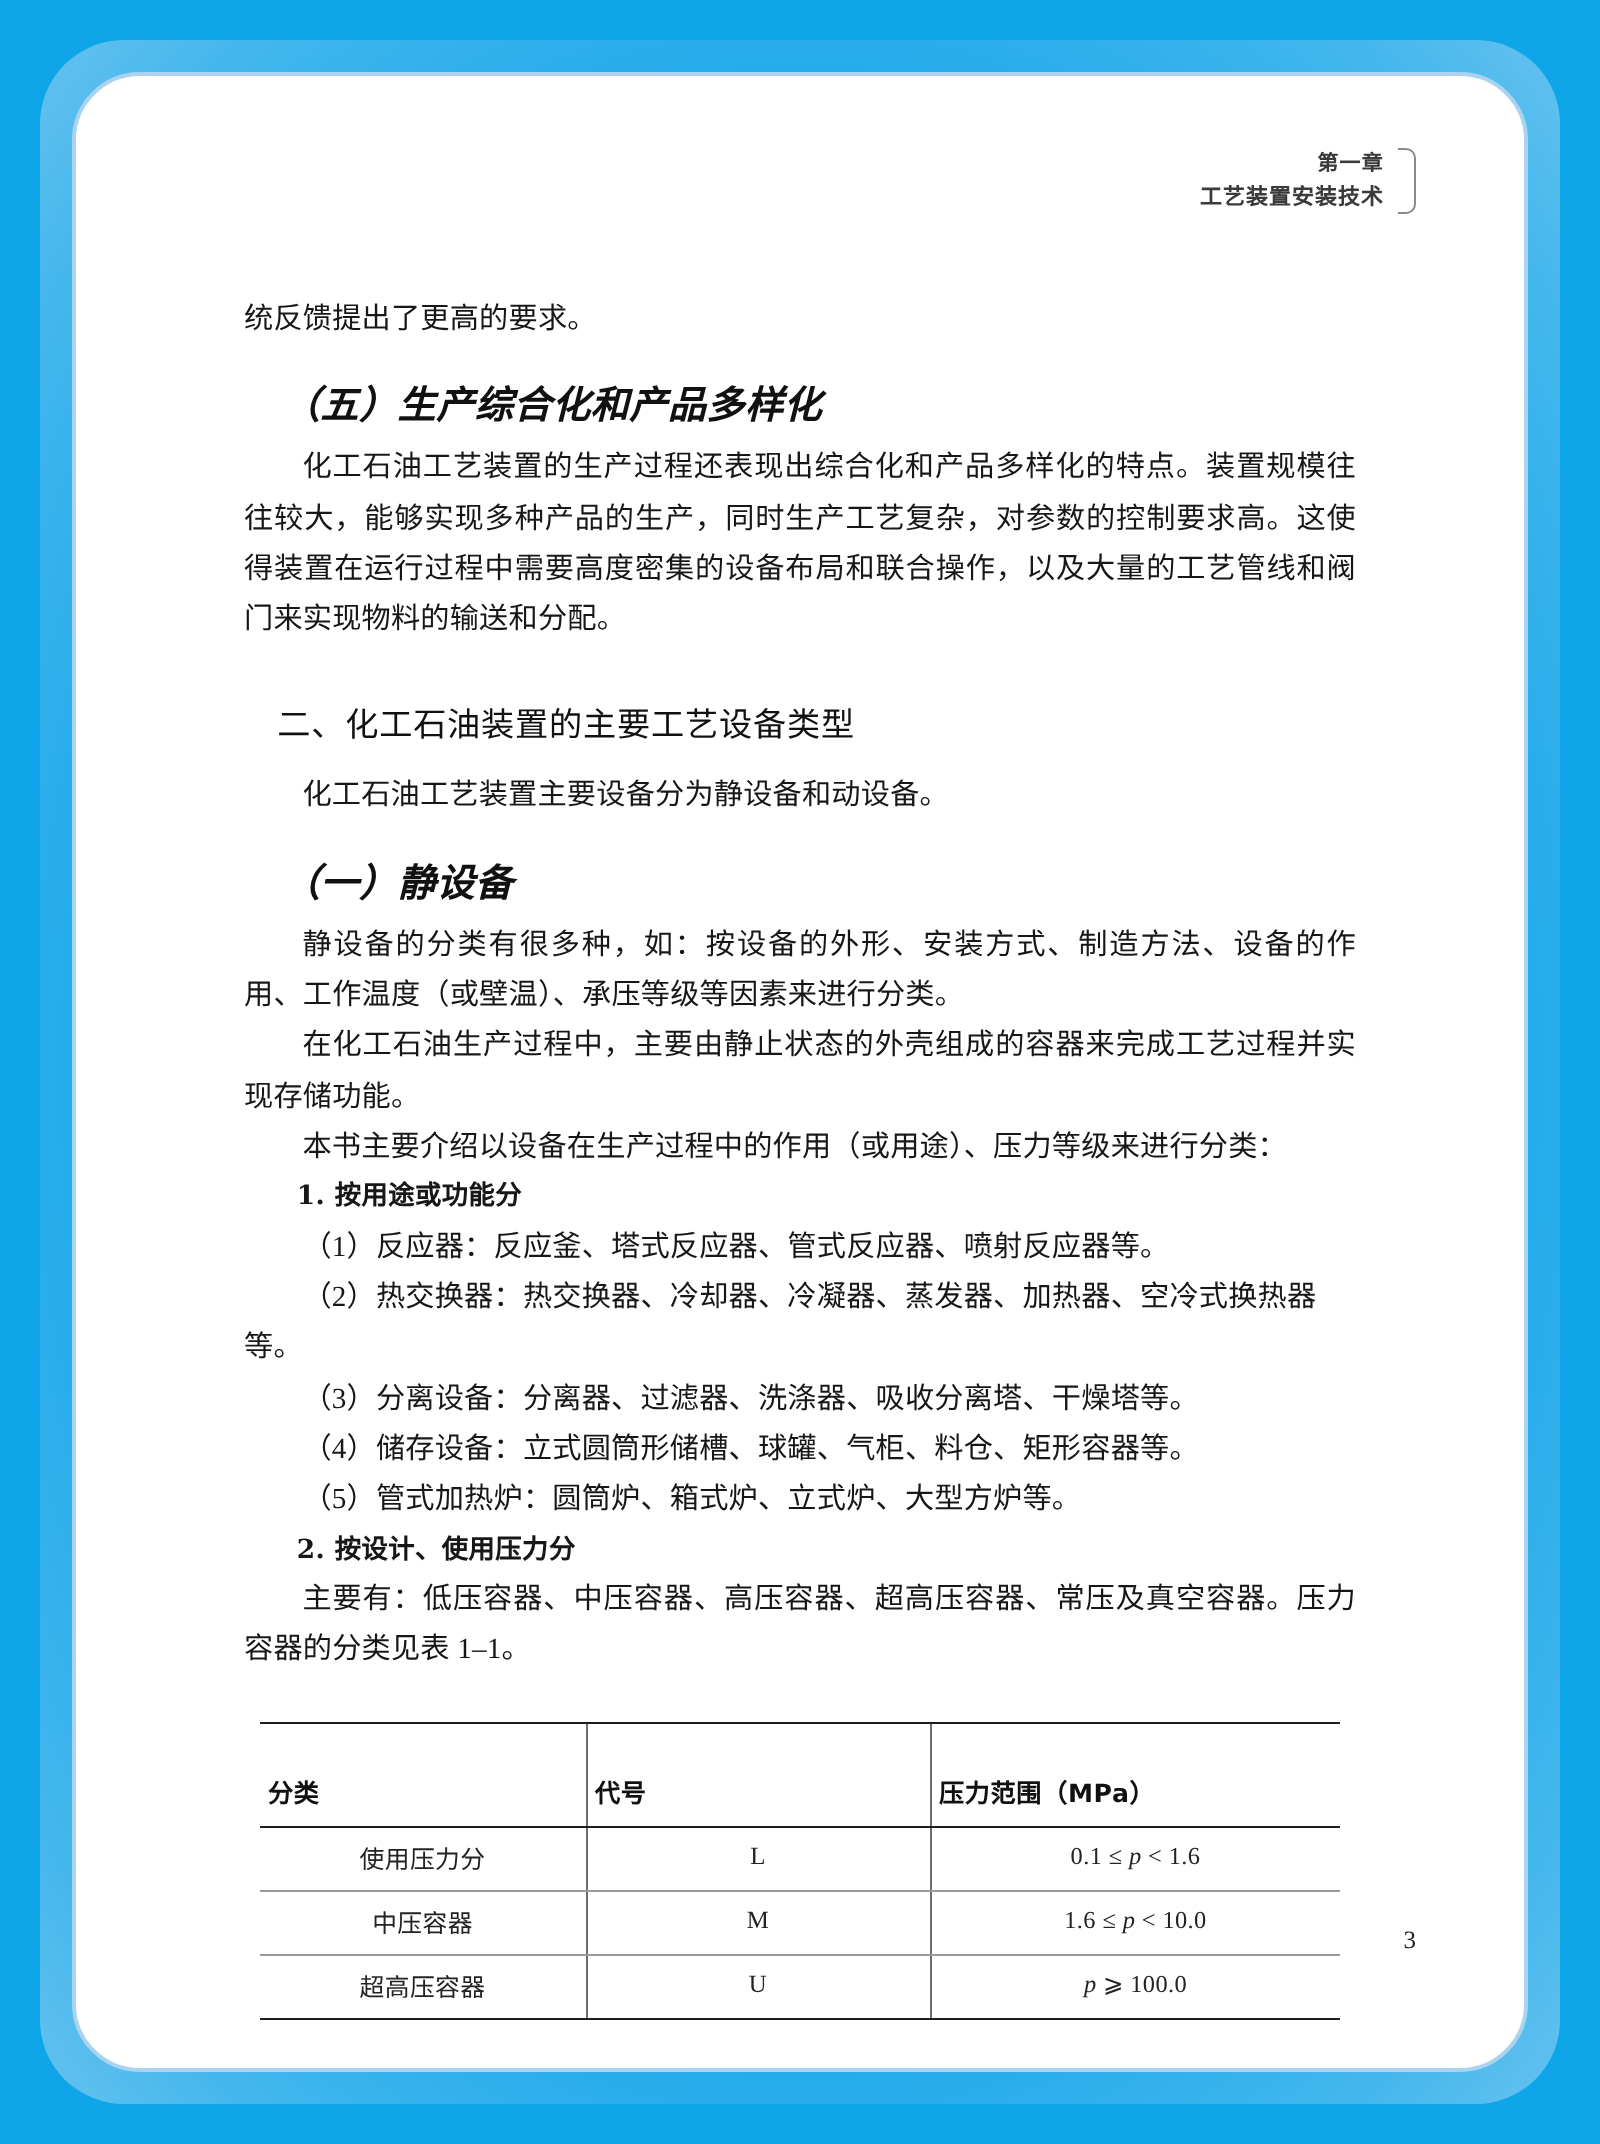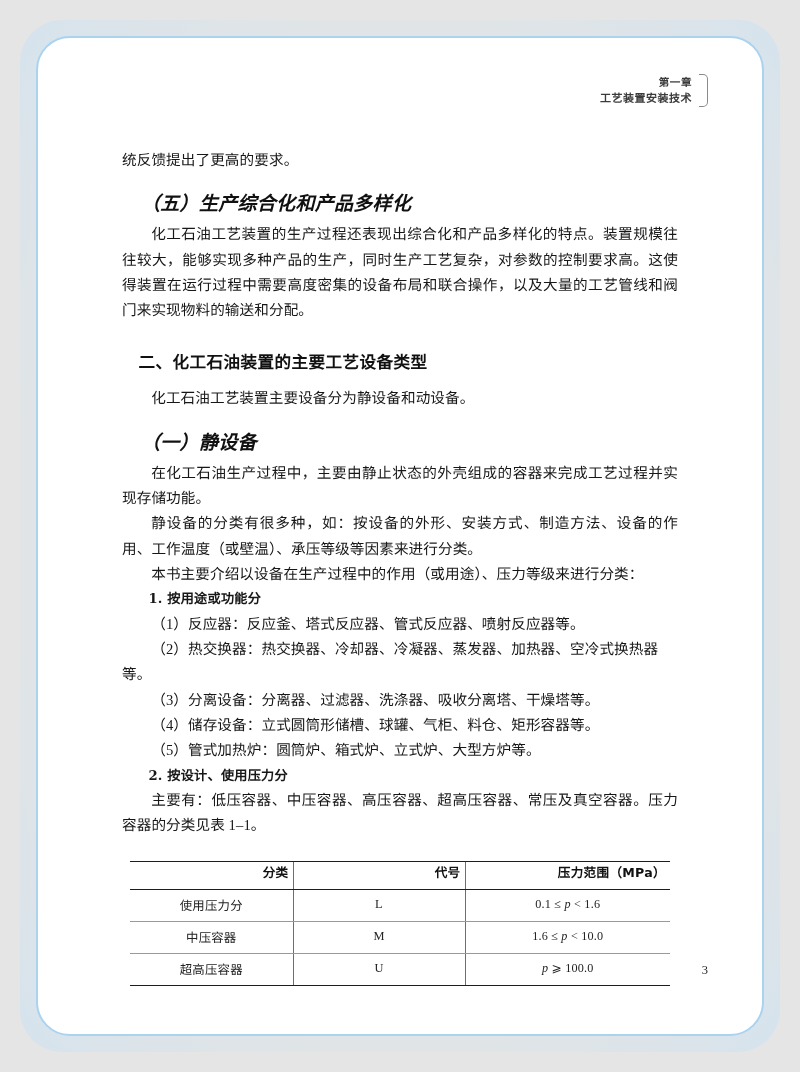--- a/index.html
+++ b/index.html
@@ -10,21 +10,21 @@
     width: 800px;
     height: 1072px;
     background: #ffffff;
     font-family: "Liberation Serif", "DejaVu Serif", serif;
   }
 
   #page-root {
     position: relative;
     width: 800px;
     height: 1072px;
-    background: #e5e5e5;
+    background: #0ea5e9;
     overflow: hidden;
   }
 
   
   .page-glow {
     position: absolute;
     left: 20px;
     top: 20px;
     width: 760px;
     height: 1032px;
@@ -100,21 +100,21 @@
     text-justify: inter-ideograph;
     letter-spacing: 0.1px;
   }
   p.body.indent { text-indent: 2em; }
 
   h2.sec-head {
     margin: 26px 0 9px 0;
     text-indent: 1em;
     font-family: "DejaVu Sans", "Liberation Sans", sans-serif;
     font-size: 16.6px;
-    font-weight: bold;
+    font-weight: normal;
     line-height: 28px;
     letter-spacing: 0.4px;
     color: #111;
   }
 
   h3.sub-head {
     margin: 17px 0 6px 0;
     text-indent: 1em;
     font-family: "DejaVu Sans", "Liberation Sans", sans-serif;
     font-size: 19px;
@@ -180,22 +180,22 @@
   }
   table.ptable col.c1 { width: 163px; }
   table.ptable col.c2 { width: 172px; }
   table.ptable col.c3 { width: 205px; }
 
   table.ptable thead th {
     font-family: "DejaVu Sans", "Liberation Sans", sans-serif;
     font-weight: bold;
     font-size: 12.6px;
     color: #111;
-    text-align: right;
-    padding: 0 4px 8px;
+    text-align: left;
+    padding: 24px 4px 8px;
     border-top: 1.7px solid #1d1d1d;
     border-bottom: 1.7px solid #1d1d1d;
     letter-spacing: 0.3px;
   }
   table.ptable thead th + th { border-left: 1px solid #6e6e6e; }
 
   table.ptable tbody td {
     font-size: 12.4px;
     color: #232323;
     text-align: center;
@@ -244,22 +244,22 @@
       <h3 class="sub-head">（五）生产综合化和产品多样化</h3>
 
       <p class="body indent">化工石油工艺装置的生产过程还表现出综合化和产品多样化的特点。装置规模往往较大，能够实现多种产品的生产，同时生产工艺复杂，对参数的控制要求高。这使得装置在运行过程中需要高度密集的设备布局和联合操作，以及大量的工艺管线和阀门来实现物料的输送和分配。</p>
 
       <h2 class="sec-head">二、化工石油装置的主要工艺设备类型</h2>
 
       <p class="body indent">化工石油工艺装置主要设备分为静设备和动设备。</p>
 
       <h3 class="sub-head">（一）静设备</h3>
 
+      <p class="body indent">静设备的分类有很多种，如：按设备的外形、安装方式、制造方法、设备的作用、工作温度（或壁温）、承压等级等因素来进行分类。</p>
       <p class="body indent">在化工石油生产过程中，主要由静止状态的外壳组成的容器来完成工艺过程并实现存储功能。</p>
-      <p class="body indent">静设备的分类有很多种，如：按设备的外形、安装方式、制造方法、设备的作用、工作温度（或壁温）、承压等级等因素来进行分类。</p>
       <p class="body indent">本书主要介绍以设备在生产过程中的作用（或用途）、压力等级来进行分类：</p>
 
       <p class="numhead">1. 按用途或功能分</p>
 
       <div>
         <p class="listitem">（1）反应器：反应釜、塔式反应器、管式反应器、喷射反应器等。</p>
         <p class="listitem">（2）热交换器：热交换器、冷却器、冷凝器、蒸发器、加热器、空冷式换热器等。</p>
         <p class="listitem">（3）分离设备：分离器、过滤器、洗涤器、吸收分离塔、干燥塔等。</p>
         <p class="listitem">（4）储存设备：立式圆筒形储槽、球罐、气柜、料仓、矩形容器等。</p>
         <p class="listitem">（5）管式加热炉：圆筒炉、箱式炉、立式炉、大型方炉等。</p>

